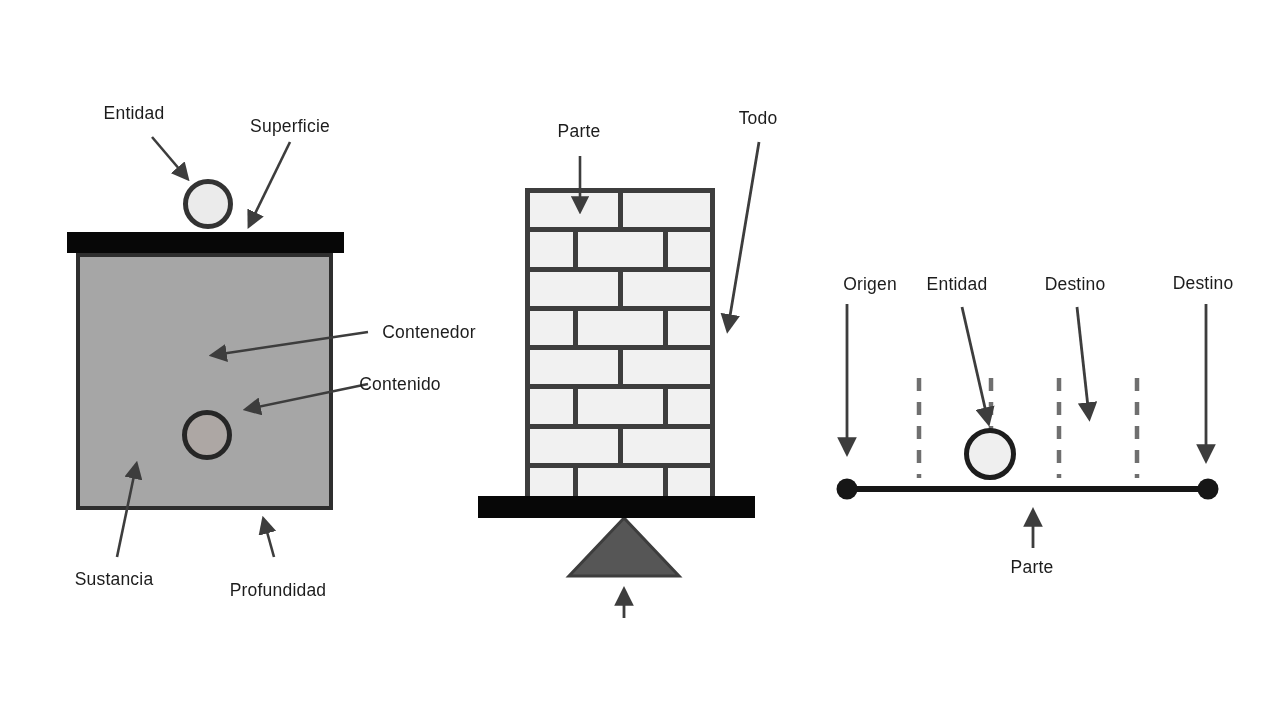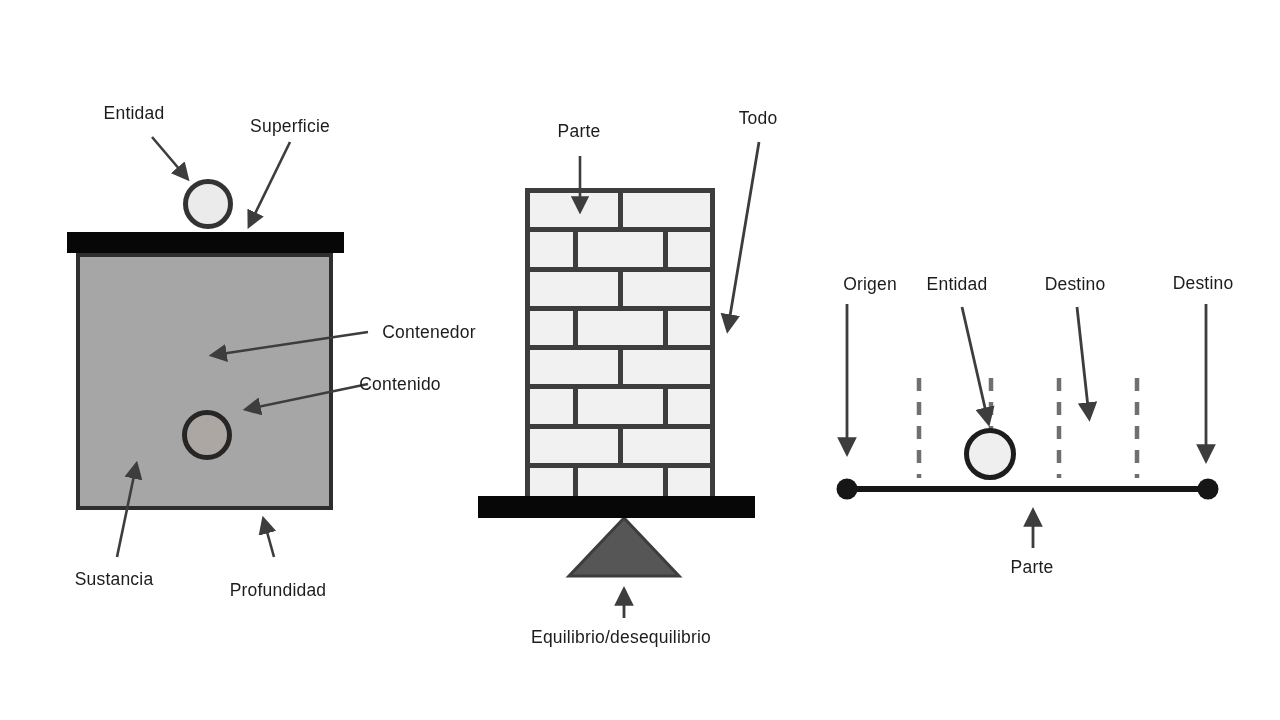--- a/index.html
+++ b/index.html
@@ -134,21 +134,20 @@
 
   <div class="lbl" style="left:134px;top:103px;">Entidad</div>
   <div class="lbl" style="left:290px;top:104px;margin-top:12px;">Superficie</div>
   <div class="lbl" style="left:429px;top:322px;">Contenedor</div>
   <div class="lbl" style="left:400px;top:374px;">Contenido</div>
   <div class="lbl" style="left:114px;top:569px;">Sustancia</div>
   <div class="lbl" style="left:278px;top:570px;margin-top:10px;">Profundidad</div>
 
   <div class="lbl" style="left:579px;top:121px;">Parte</div>
   <div class="lbl" style="left:758px;top:108px;">Todo</div>
-  <div class="lbl" style="left:621px;top:627px;">Equilibrio/desequilibrio</div>
 
   <div class="lbl" style="left:846px;top:274px;margin-left:24px;">Origen</div>
   <div class="lbl" style="left:957px;top:274px;">Entidad</div>
   <div class="lbl" style="left:1075px;top:274px;">Destino</div>
   <div class="lbl" style="left:1203px;top:273px;">Destino</div>
   <div class="lbl" style="left:1032px;top:557px;">Parte</div>
 
 </div>
 
 </body></html>

